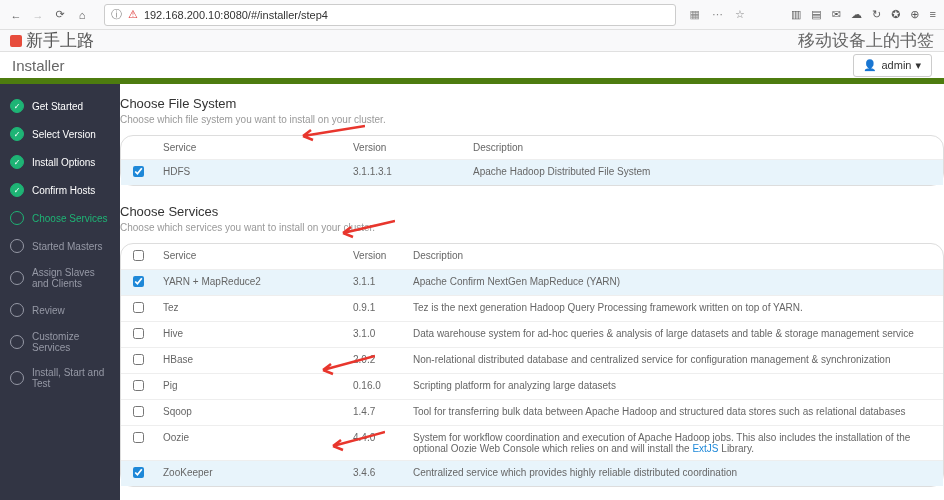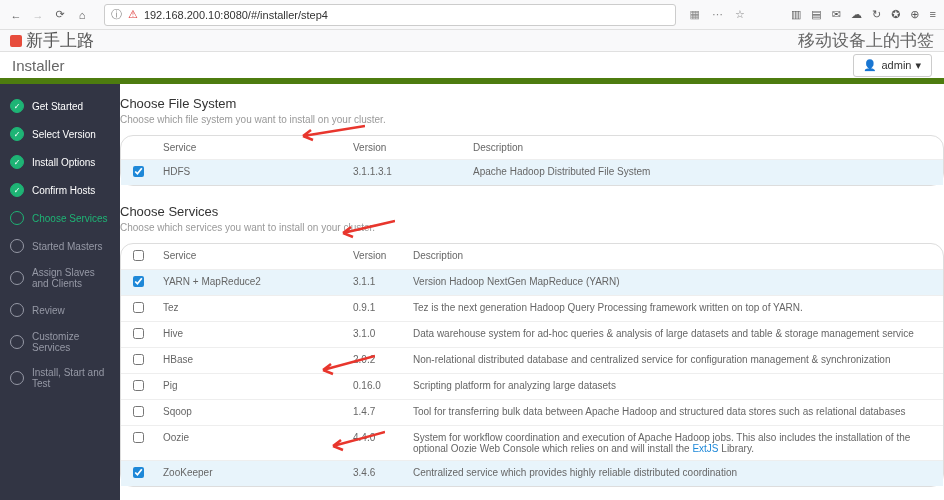--- a/index.html
+++ b/index.html
@@ -165,21 +165,21 @@
         <div class="col-check"><input type="checkbox" style=""></div>
         <div class="col-service">Service</div>
         <div class="col-version">Version</div>
         <div class="col-desc">Description</div>
       </div>
       <div id="svc-rows">
           <div class="trow selected">
             <div class="col-check"><input type="checkbox" checked="" style=""></div>
             <div class="col-service">YARN + MapReduce2</div>
             <div class="col-version">3.1.1</div>
-            <div class="col-desc">Version Hadoop NextGen MapReduce (YARN)</div>
+            <div class="col-desc">Apache Confirm NextGen MapReduce (YARN)</div>
           </div>
           <div class="trow">
             <div class="col-check"><input type="checkbox" style=""></div>
             <div class="col-service">Tez</div>
             <div class="col-version">0.9.1</div>
             <div class="col-desc">Tez is the next generation Hadoop Query Processing framework written on top of YARN.</div>
           </div>
           <div class="trow">
             <div class="col-check"><input type="checkbox" style=""></div>
             <div class="col-service">Hive</div>

